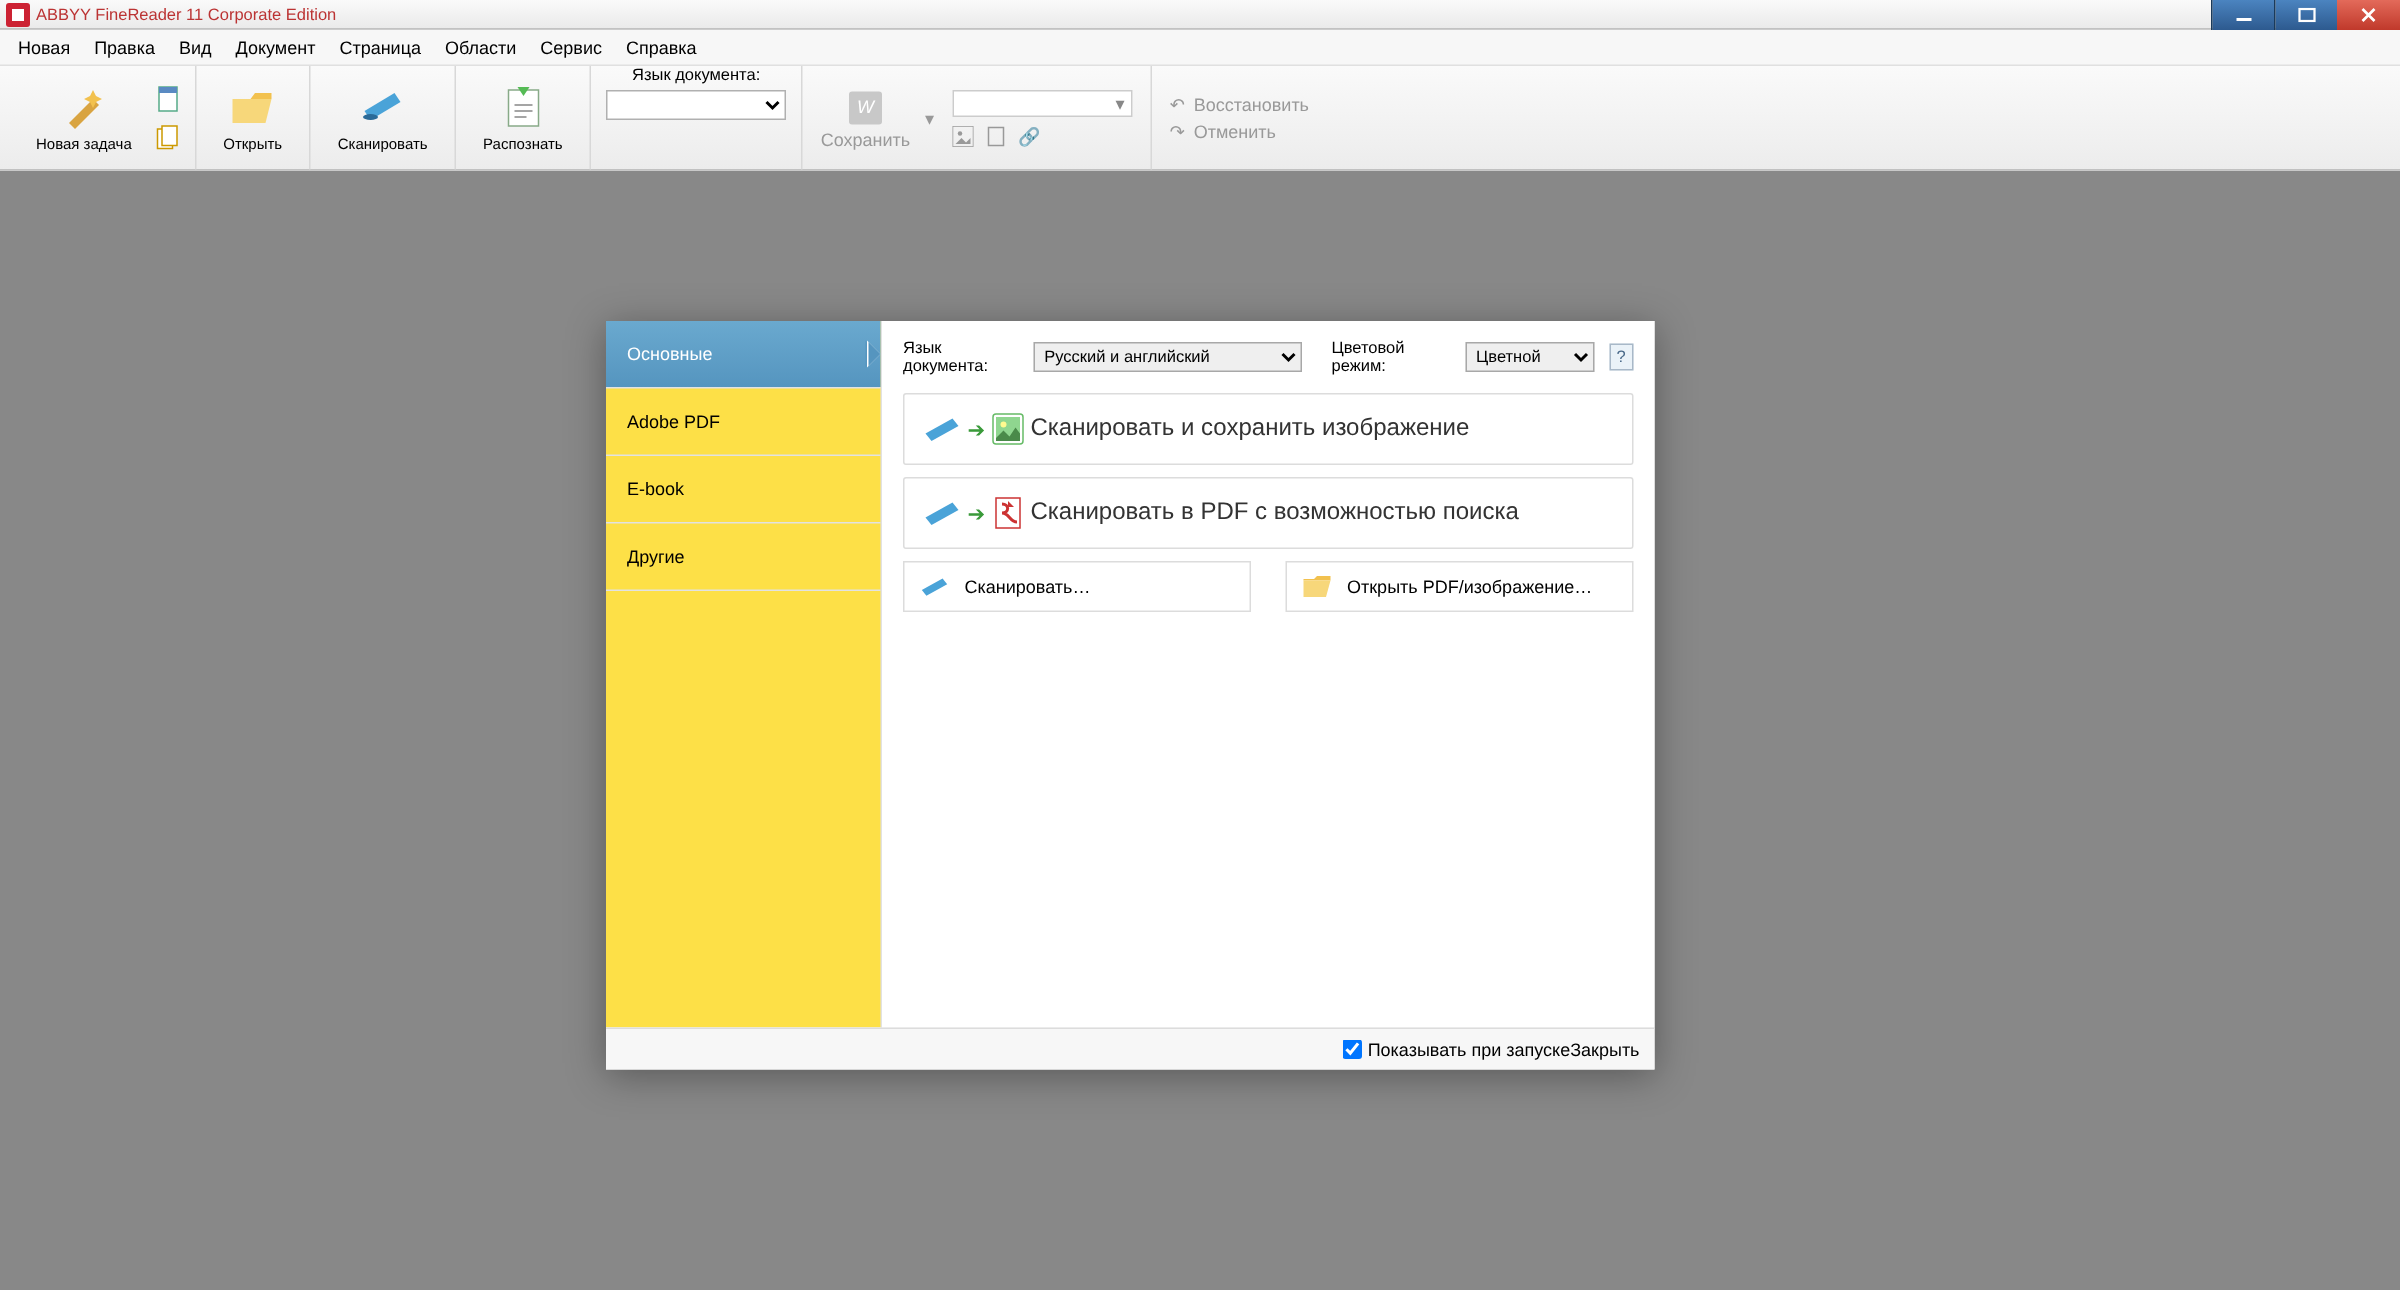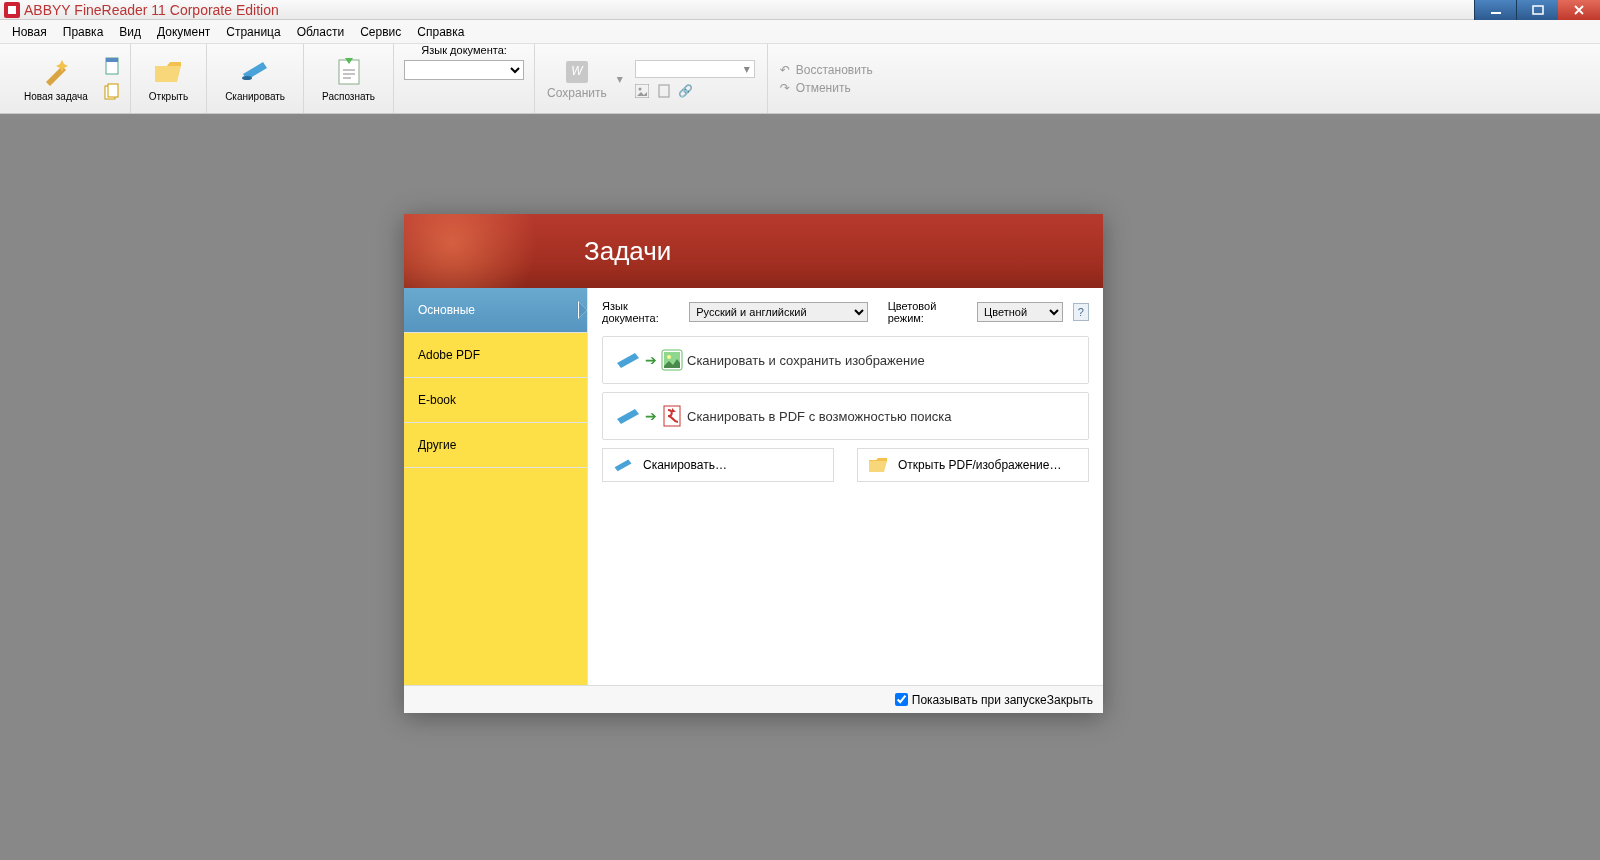--- a/index.html
+++ b/index.html
@@ -1,20 +1,20 @@
 <!DOCTYPE html>
 <html><head>
 <meta charset="utf-8">
 <style>
 * { margin:0; padding:0; box-sizing:border-box; font-family:"Segoe UI",Tahoma,sans-serif; font-size:12px; }
 body { width:1600px; height:860px; background:#888; overflow:hidden; }
 
 .titlebar { height:20px; background:linear-gradient(#fafafa,#eaeaea); display:flex; align-items:center; border-bottom:1px solid #ccc; position:relative; }
 .titlebar .app-icon { width:16px; height:16px; margin:0 4px; }
-.titlebar .title { color:#b33; font-size:14px; }
+.titlebar .title { color:#b33; font-size:11px; }
 .win-controls { position:absolute; right:0; top:0; display:flex; }
 .win-btn { width:42px; height:20px; display:flex; align-items:center; justify-content:center; }
 .win-btn.min,.win-btn.max { background:linear-gradient(#4b84c0,#2d5a8f); color:#fff; border-left:1px solid #1a3a5a;}
 .win-btn.close { background:linear-gradient(#e36a5a,#c0392b); color:#fff; }
 .win-btn svg { width:12px; height:10px; }
 
 .menubar { height:24px; background:#f7f7f7; display:flex; align-items:center; padding:0 4px; border-bottom:1px solid #e0e0e0; }
 .menubar .mi { padding:3px 8px; cursor:default; }
 
 .toolbar { height:70px; background:linear-gradient(#fafafa,#ececec); display:flex; align-items:center; padding:0 6px; border-bottom:1px solid #c8c8c8; }
@@ -49,21 +49,21 @@
 .tab.active::before{content:"";position:absolute;right:-8px;top:50%;transform:translateY(-50%);border:8px solid transparent;border-left-color:#5595bf;z-index:1;}
 .dlg-main { flex:1; padding:12px 14px; }
 .optrow { display:flex; align-items:center; gap:10px; margin-bottom:12px;}
 .optrow .lbl { font-size:11px; }
 .optrow select { height:20px; border:1px solid #a8a8a8; font-size:11px; padding:0 2px;}
 .sel-lang { width:197px; }
 .sel-color { width:94px; }
 .helpq { width:18px; height:18px; border:1px solid #a8b8c8; background:#eaf2f8; display:flex; align-items:center; justify-content:center; color:#4a6a8a; font-size:11px; cursor:default;}
 .task { height:48px; border:1px solid #dcdcdc; border-radius:2px; display:flex; align-items:center; padding:0 12px; margin-bottom:8px; cursor:default;}
 .task .ticons { display:flex; align-items:center; gap:4px; width:72px;}
-.task .ttxt { font-size:13px; color:#333; }
+.task .ttxt { font-size:16px; color:#333; }
 .btnrow { display:flex; gap:23px; margin-top:6px;}
 .sbtn { flex:1; height:34px; border:1px solid #dcdcdc; display:flex; align-items:center; justify-content:flex-start; padding:0 10px; gap:10px; font-size:11px; cursor:default;}
 .dlg-ftr { height:28px; border-top:1px solid #dcdcdc; background:#f7f7f7; display:flex; align-items:center; padding:0 10px; font-size:11px; justify-content:flex-end;}
 .dlg-ftr label { display:flex; align-items:center; gap:4px;}
 
 
 .i-scan{width:26px;height:22px;}
 .i-arrow{color:#3a9a3a;font-size:14px;}
 </style>
 </head>
@@ -200,23 +200,20 @@
       </div>
     <div class="r">
         <span>↷</span>
         <span>Отменить</span>
       </div>
   </div>
 </div>
 
 <div class="workspace">
   <div class="dlg">
-    <div class="dlg-hdr">
-      <h1>Задачи</h1>
-    </div>
     <div class="dlg-body">
       <div class="dlg-side">
         <div class="tab active">
             <span>Основные</span>
           </div>
         <div class="tab">
             <span>Adobe PDF</span>
           </div>
         <div class="tab">
             <span>E-book</span>

